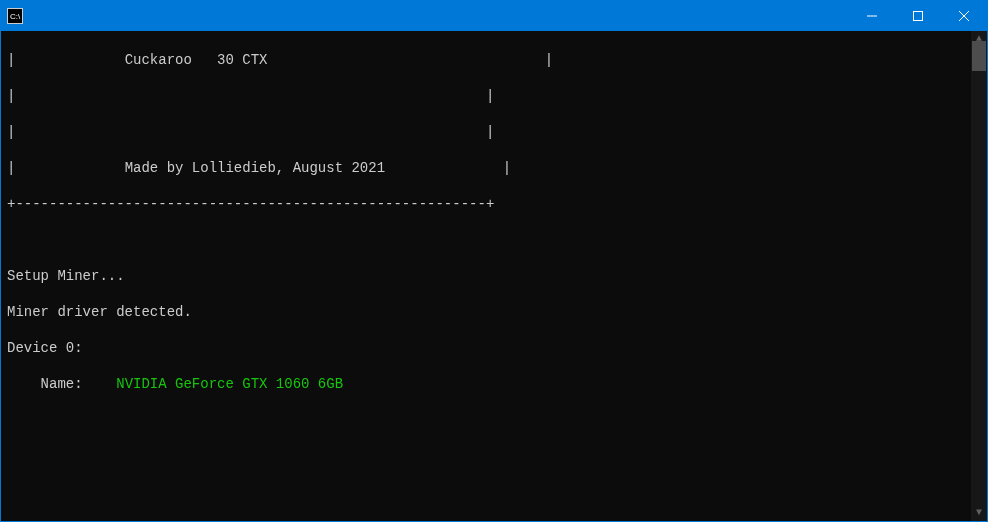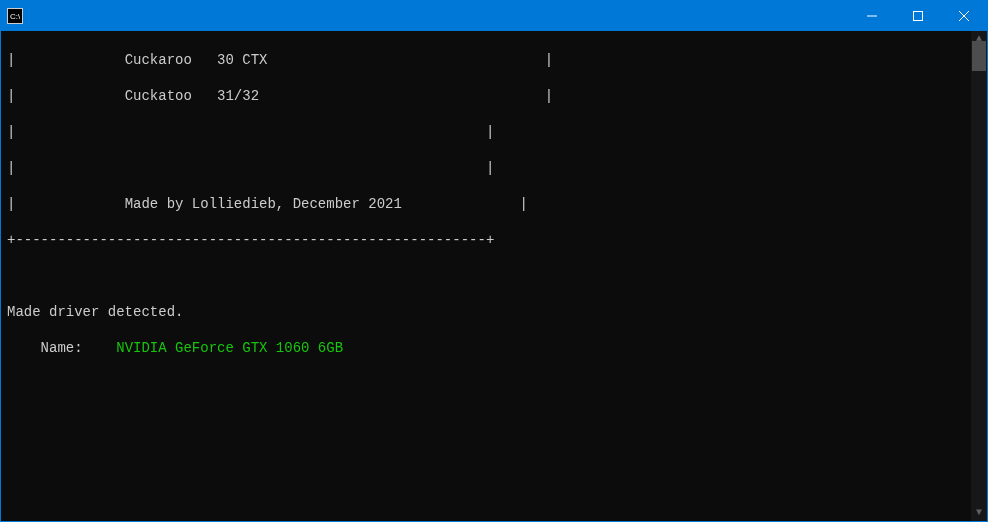--- a/index.html
+++ b/index.html
@@ -117,27 +117,28 @@
     <div class="titlebar-btn close">
       <svg width="10" height="10" viewBox="0 0 10 10">
           <line x1="0" y1="0" x2="10" y2="10" stroke="#fff" stroke-width="1"></line>
           <line x1="10" y1="0" x2="0" y2="10" stroke="#fff" stroke-width="1"></line>
         </svg>
     </div>
   </div>
 
   <div class="console">
 <span class="row">|             <span>Cuckaroo</span>   <span>30 CTX</span>                                 |</span>
-<span class="row">|             <span>Cuckatoo</span>   <span>31/32</span>                                  |</span>
 <span class="row">|                                                        |</span>
 <span class="row">|                                                        |</span>
-<span class="row">|             <span>Made by Lolliedieb, December 2021</span>              |</span>
+<span class="row">|             <span>Made by Lolliedieb, August 2021</span>              |</span>
 <span class="row">+--------------------------------------------------------+</span>
 <span class="row"> </span>
-<span class="row white">Made driver detected.</span>
+<span class="row white">Setup Miner...</span>
+<span class="row white">Miner driver detected.</span>
+<span class="row white">Device 0:</span>
 <span class="row">    <span>Name:</span>    <span class="green">NVIDIA GeForce GTX 1060 6GB</span></span>
 
 
 
 
 
 
 
 
 

